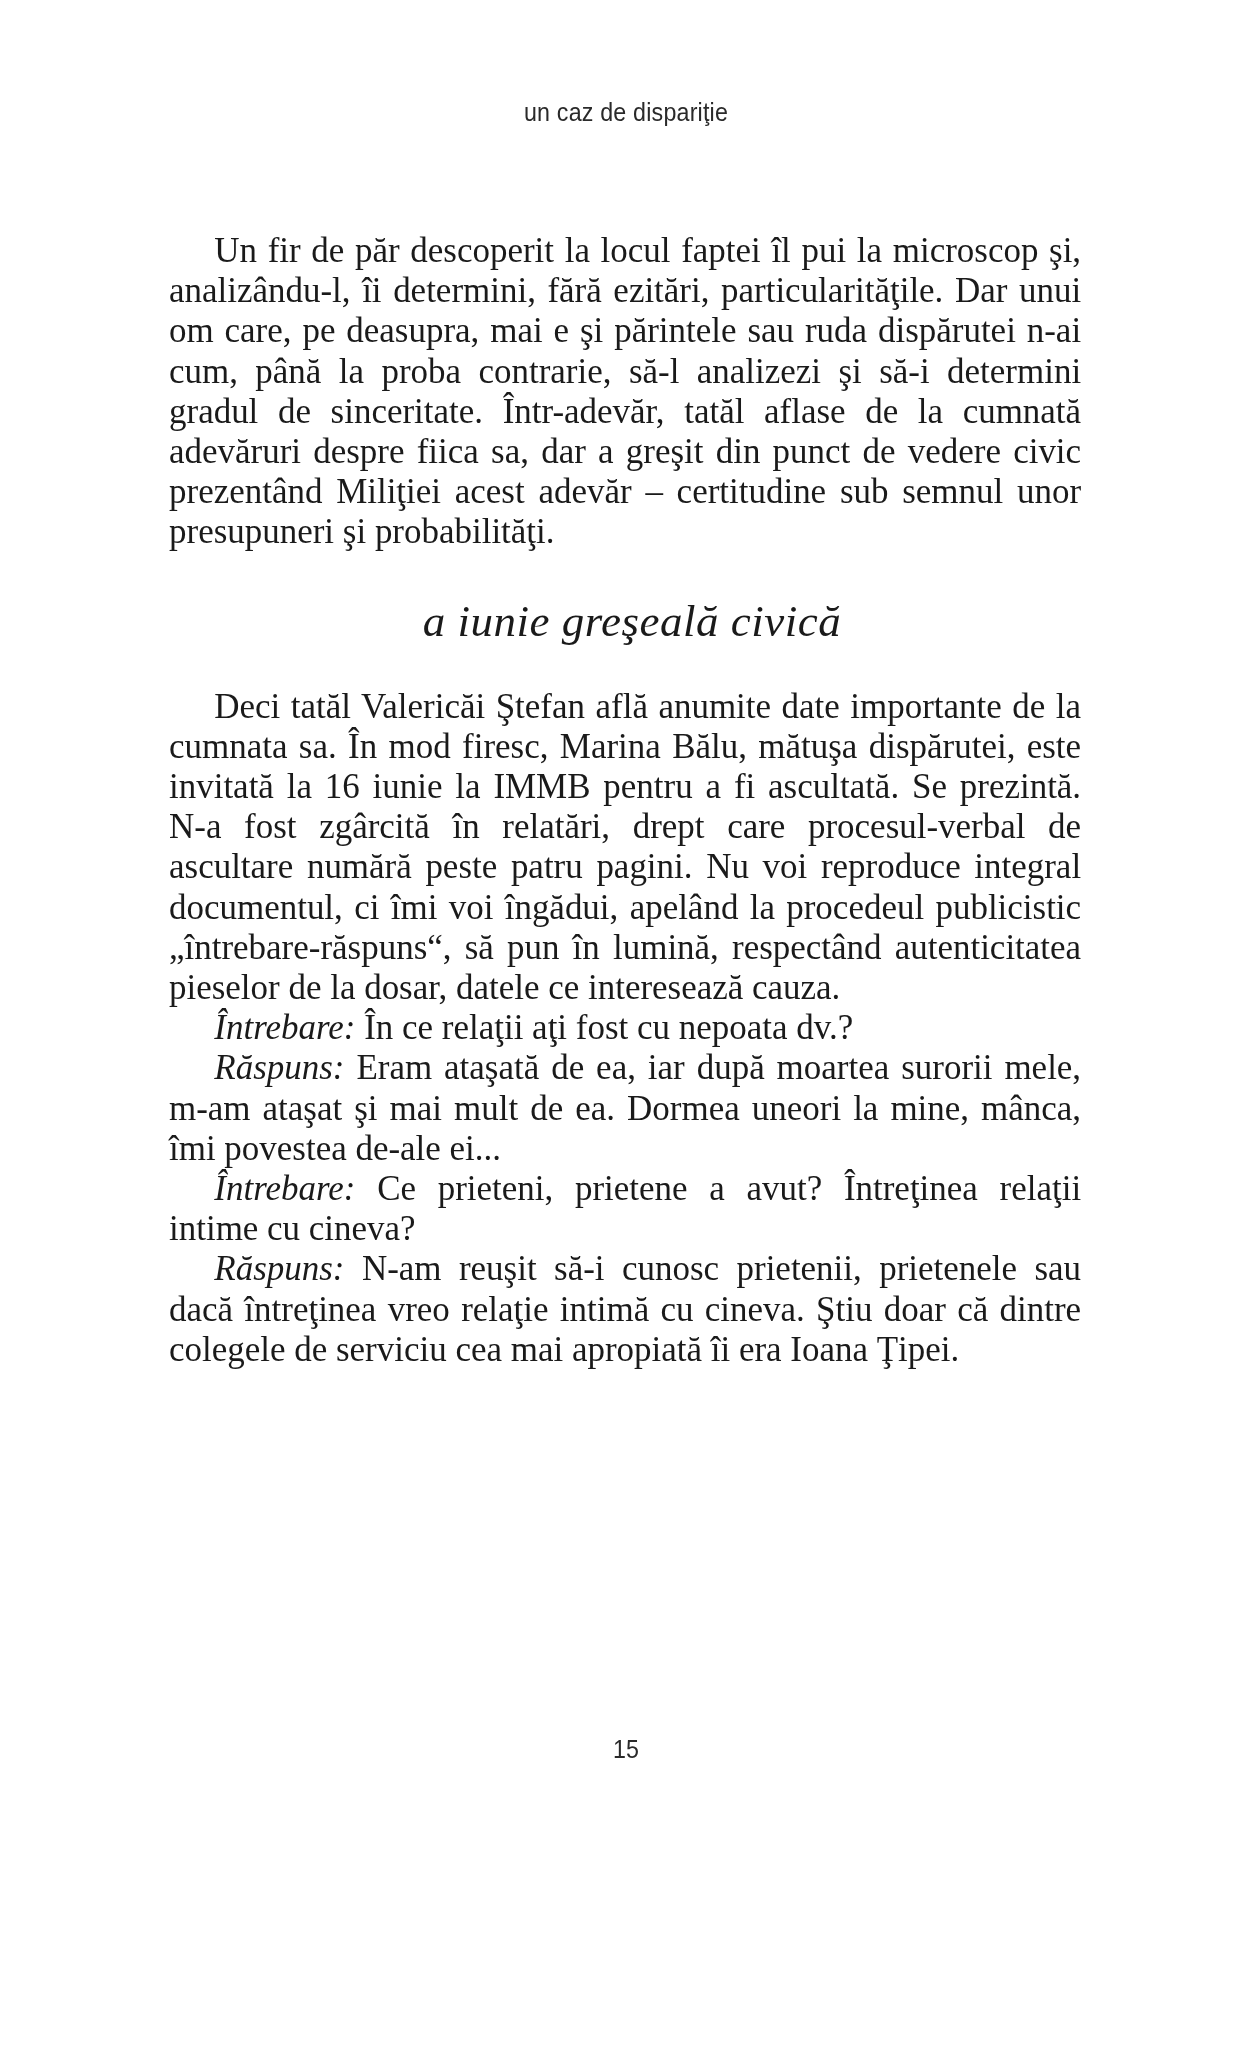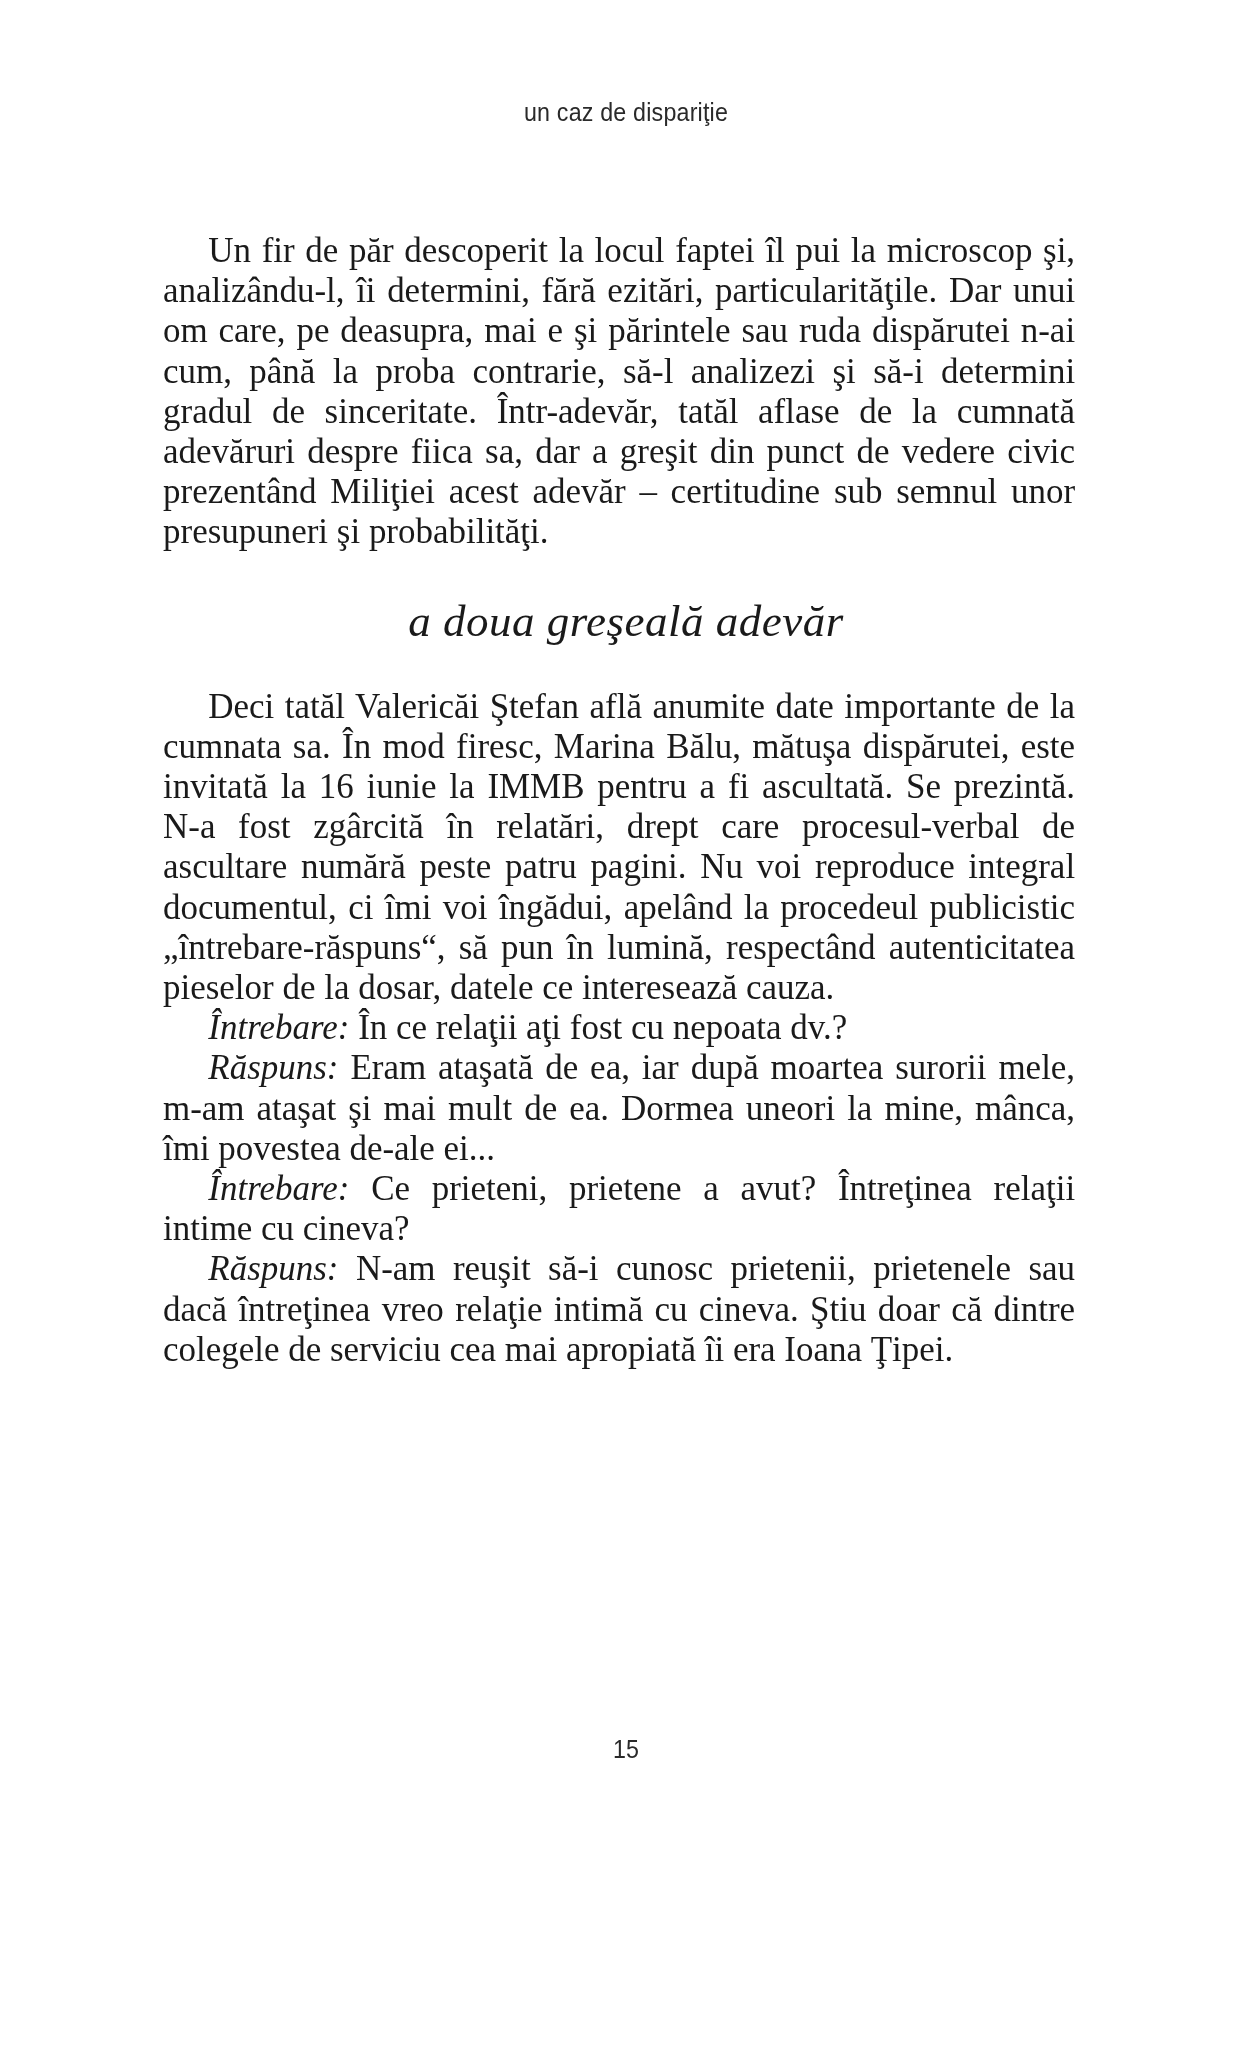--- a/index.html
+++ b/index.html
@@ -31,21 +31,21 @@
     font-size: 25px;
     letter-spacing: 0.2px;
     color: #2a2a2a;
     transform: scaleX(0.93);
   }
 
   
   .textblock {
     position: absolute;
     top: 230px;
-    left: 163px;
+    left: 169px;
     width: 926px;
   }
 
   p.body {
     margin: 0;
     font-size: 35.5px;
     line-height: 40.2px;
     text-align: justify;
     text-justify: inter-word;
     text-indent: 0;
@@ -96,21 +96,21 @@
 <body>
 
 <div class="page">
 
   <div class="running-head">un caz de dispariţie</div>
 
   <div class="textblock">
 
     <p class="body indent">Un fir de păr descoperit la locul faptei îl pui la microscop şi, analizându-l, îi determini, fără ezitări, particularităţile. Dar unui om care, pe deasupra, mai e şi părintele sau ruda dispărutei n-ai cum, până la proba contrarie, să-l analizezi şi să-i determini gradul de sinceritate. Într-adevăr, tatăl aflase de la cumnată adevăruri despre fiica sa, dar a greşit din punct de vedere civic prezentând Miliţiei acest adevăr – certitudine sub semnul unor presupuneri şi probabilităţi.</p>
 
-    <h2 class="section-heading">a doua greşeală adevăr</h2>
+    <h2 class="section-heading">a iunie greşeală civică</h2>
 
     <p class="body indent">Deci tatăl Valericăi Ştefan află anumite date importante de la cumnata sa. În mod firesc, Marina Bălu, mătuşa dispărutei, este invitată la 16 iunie la IMMB pentru a fi ascultată. Se prezintă. N-a fost zgârcită în relatări, drept care procesul-verbal de ascultare numără peste patru pagini. Nu voi reproduce integral documentul, ci îmi voi îngădui, apelând la procedeul publicistic „întrebare-răspuns“, să pun în lumină, respectând autenticitatea pieselor de la dosar, datele ce interesează cauza.</p>
 
     <p class="body indent gap-before-qa"><span class="qa-label">Întrebare:</span><span> În ce relaţii aţi fost cu nepoata dv.?</span></p>
 
     <p class="body indent"><span class="qa-label">Răspuns:</span><span> Eram ataşată de ea, iar după moartea surorii mele, m-am ataşat şi mai mult de ea. Dormea uneori la mine, mânca, îmi povestea de-ale ei...</span></p>
 
     <p class="body indent"><span class="qa-label">Întrebare:</span><span> Ce prieteni, prietene a avut? Întreţinea relaţii intime cu cineva?</span></p>
 
     <p class="body indent"><span class="qa-label">Răspuns:</span><span> N-am reuşit să-i cunosc prietenii, prietenele sau dacă întreţinea vreo relaţie intimă cu cineva. Ştiu doar că dintre colegele de serviciu cea mai apropiată îi era Ioana Ţipei.</span></p>

